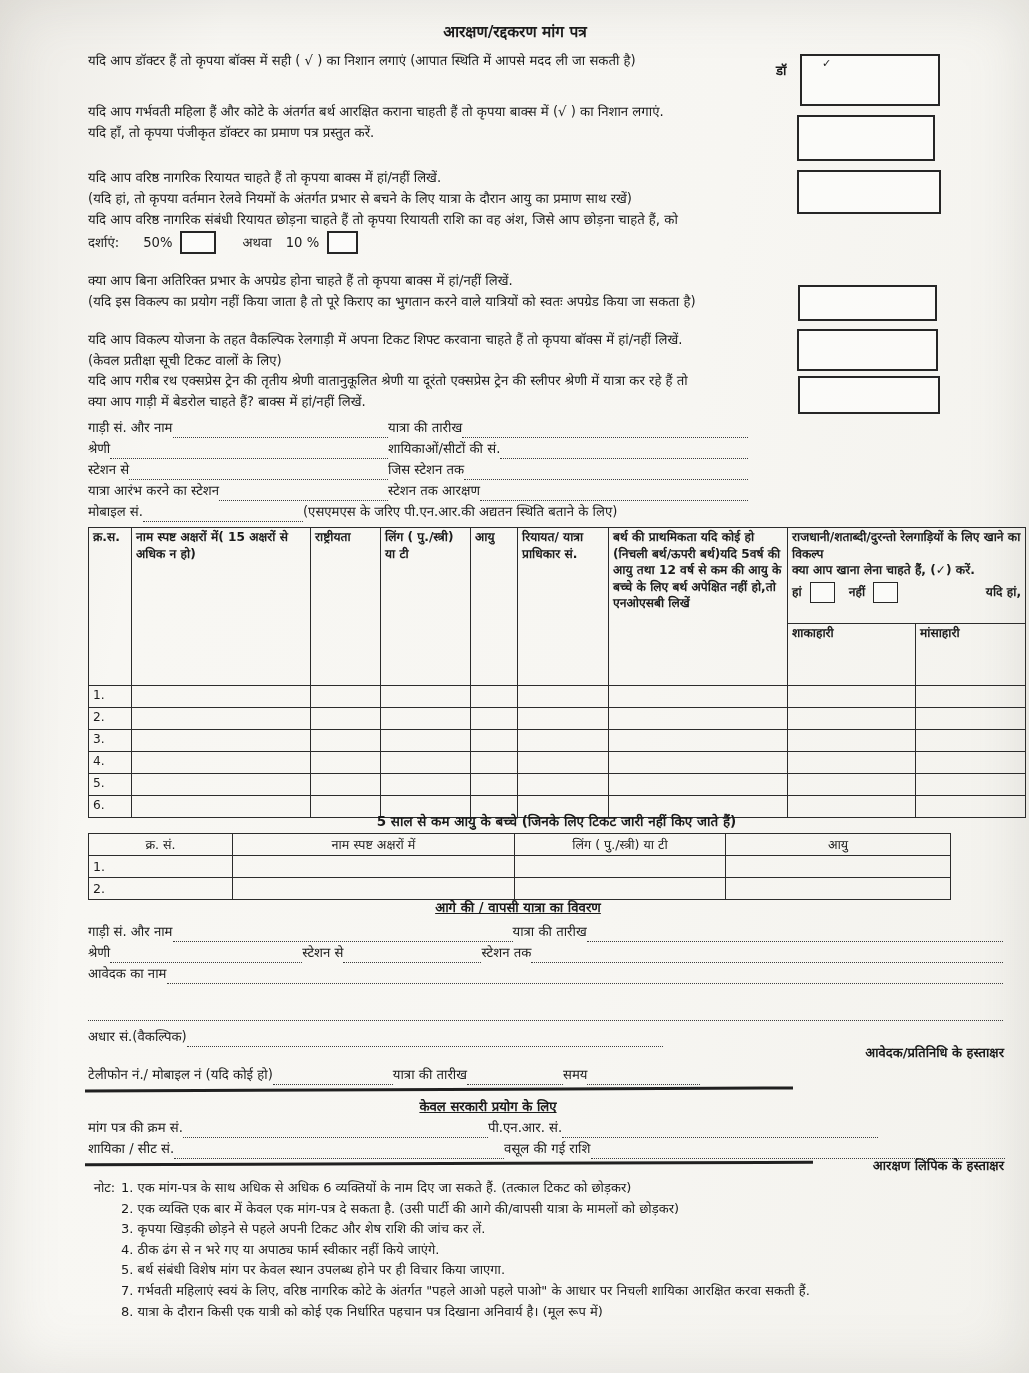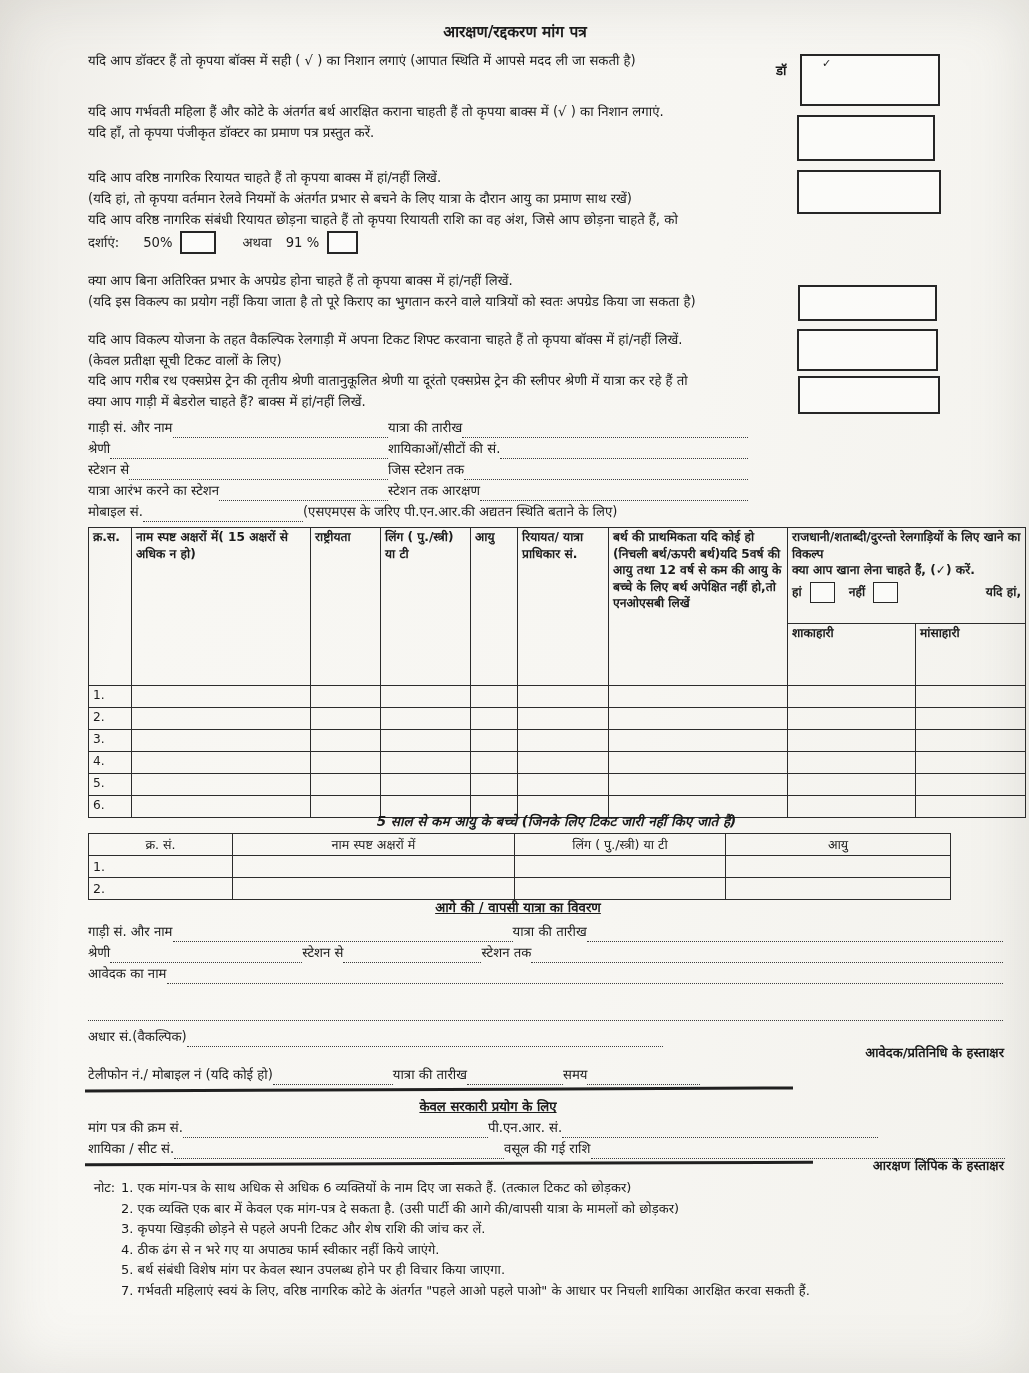--- a/index.html
+++ b/index.html
@@ -3,21 +3,21 @@
 <meta charset="utf-8">
 <style>
   html,body{margin:0;padding:0;background:#9a9a9a;}
   .page{position:relative;width:1029px;height:1373px;margin:0 auto;
         background:linear-gradient(100deg,#edebe6 0%,#f8f7f3 18%,#f7f6f2 60%,#f3f2ed 100%);
         box-shadow:inset 0 0 60px rgba(120,115,105,.18);
         font-family:"DejaVu Sans","Liberation Sans",sans-serif;color:#1b1b1b;overflow:hidden;}
   .abs{position:absolute;}
   .t{font-size:13.2px;line-height:21px;}
   .b{font-weight:bold;}
-  .i{font-style:italic;}
+  .i{}
   .u{text-decoration:underline;}
   .center{text-align:center;}
   .right{text-align:right;}
   .box{position:absolute;border:2.2px solid #262626;background:rgba(255,255,255,.55);}
   .frow{display:flex;align-items:flex-end;}
   .frow .lbl{white-space:nowrap;}
   .dots{border-bottom:1.7px dotted #3c3c3c;height:15px;display:inline-block;}
   .grow{flex:1 1 auto;}
   .cb{display:inline-block;width:23px;height:19px;border:1.9px solid #262626;background:rgba(255,255,255,.6);vertical-align:middle;}
   .sb{display:inline-block;border:2px solid #262626;background:rgba(255,255,255,.6);}
@@ -65,21 +65,21 @@
   <div class="box" style="left:797px;top:170px;width:140px;height:40px;"></div>
   <div class="abs t" style="left:88px;top:231px;width:400px;display:flex;align-items:center;">
     <span>दर्शाएं:</span>
     <span style="width:24px;"></span>
     <span>50%</span>
     <span style="width:8px;"></span>
     <span class="sb" style="width:32px;height:19px;"></span>
     <span style="width:26px;"></span>
     <span>अथवा</span>
     <span style="width:14px;"></span>
-    <span>91 %</span>
+    <span>10 %</span>
     <span style="width:8px;"></span>
     <span class="sb" style="width:27px;height:19px;"></span>
   </div>
 
   <div class="abs t" style="left:88px;top:270px;width:710px;">
     <div>क्या आप बिना अतिरिक्त प्रभार के अपग्रेड होना चाहते हैं तो कृपया बाक्स में हां/नहीं लिखें.</div>
     <div>(यदि इस विकल्प का प्रयोग नहीं किया जाता है तो पूरे किराए का भुगतान करने वाले यात्रियों को स्वतः अपग्रेड किया जा सकता है)</div>
   </div>
   <div class="box" style="left:798px;top:285px;width:135px;height:32px;"></div>
 
@@ -349,15 +349,18 @@
       </div>
     <div class="notes-line n-indent">
         <span class="txt">4.  ठीक ढंग से न भरे गए या अपाठ्य फार्म स्वीकार नहीं किये जाएंगे.</span>
       </div>
     <div class="notes-line n-indent">
         <span class="txt">5.  बर्थ संबंधी विशेष मांग पर केवल स्थान उपलब्ध होने पर ही विचार किया जाएगा.</span>
       </div>
     <div class="notes-line n-indent">
         <span class="txt">7.  गर्भवती महिलाएं स्वयं के लिए, वरिष्ठ नागरिक कोटे के अंतर्गत "पहले आओ पहले पाओ" के आधार पर निचली शायिका आरक्षित करवा सकती हैं.</span>
       </div>
+    <div class="notes-line n-indent">
+        <span class="txt">8.  यात्रा के दौरान किसी एक यात्री को कोई एक निर्धारित पहचान पत्र दिखाना अनिवार्य है। (मूल रूप में)</span>
+      </div>
   </div>
 
 </div>
 
 </body></html>

